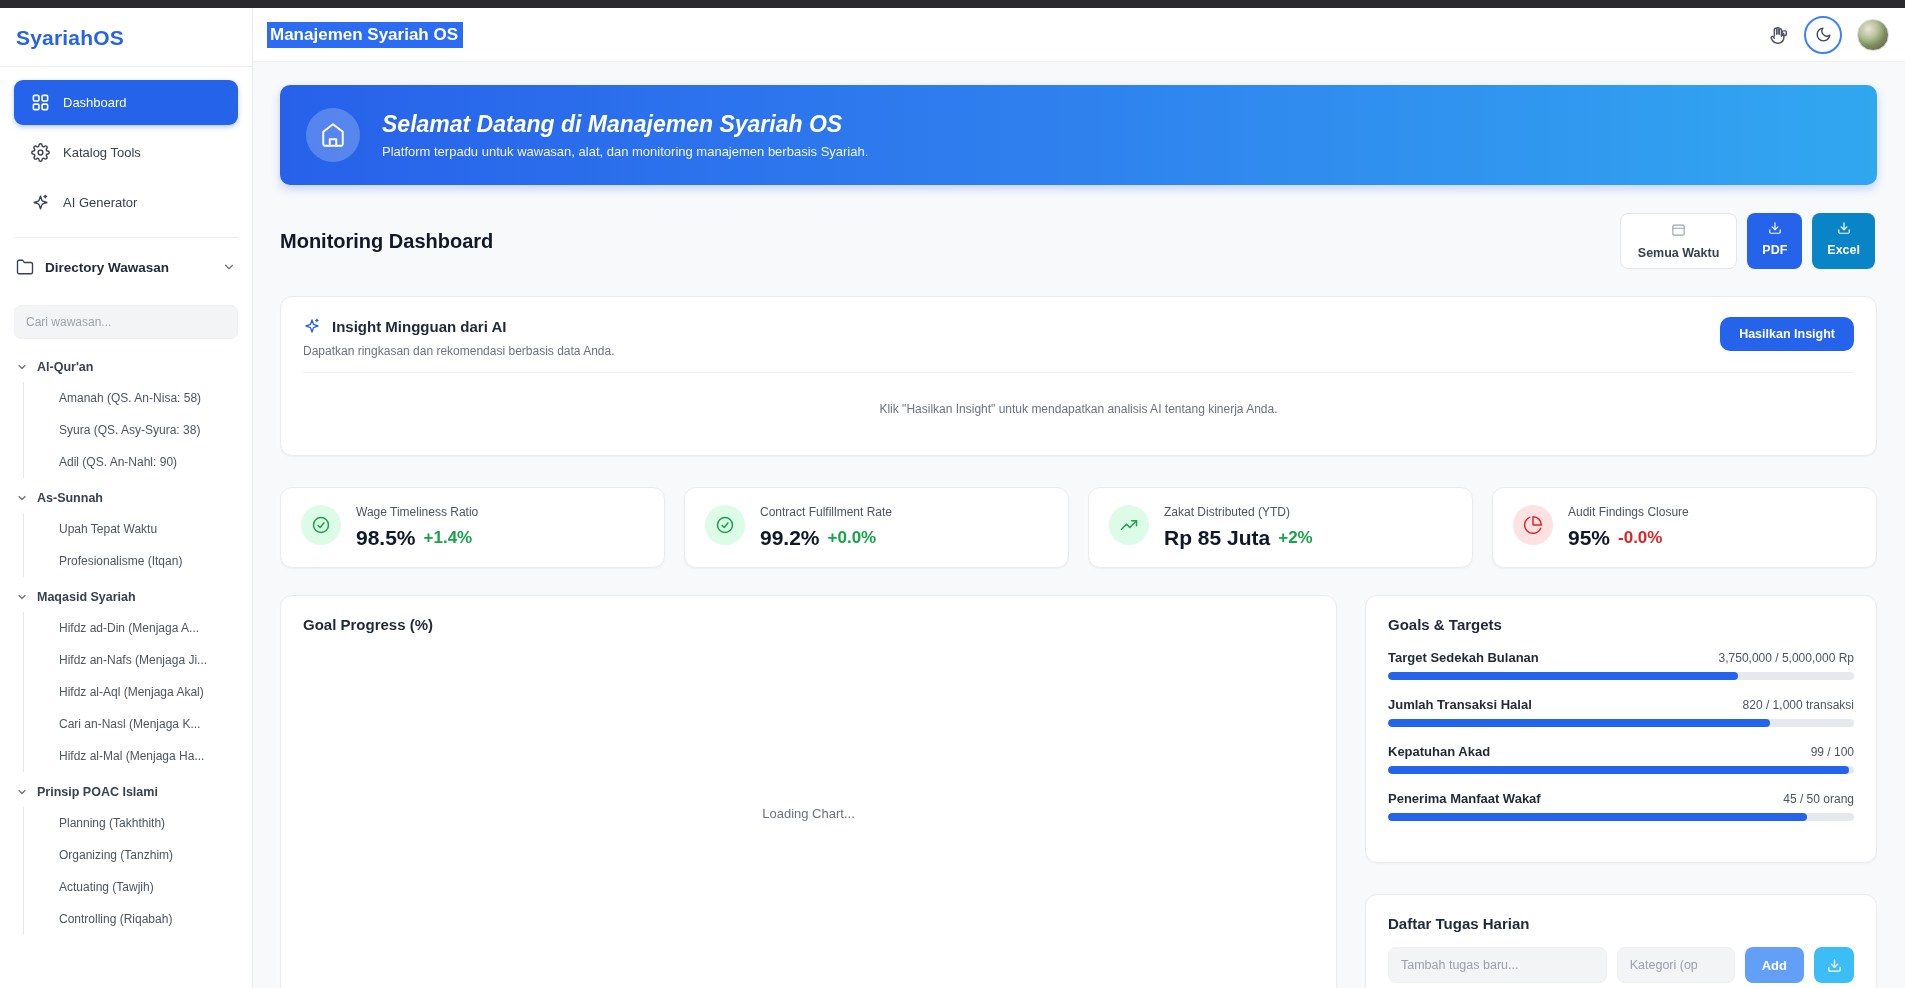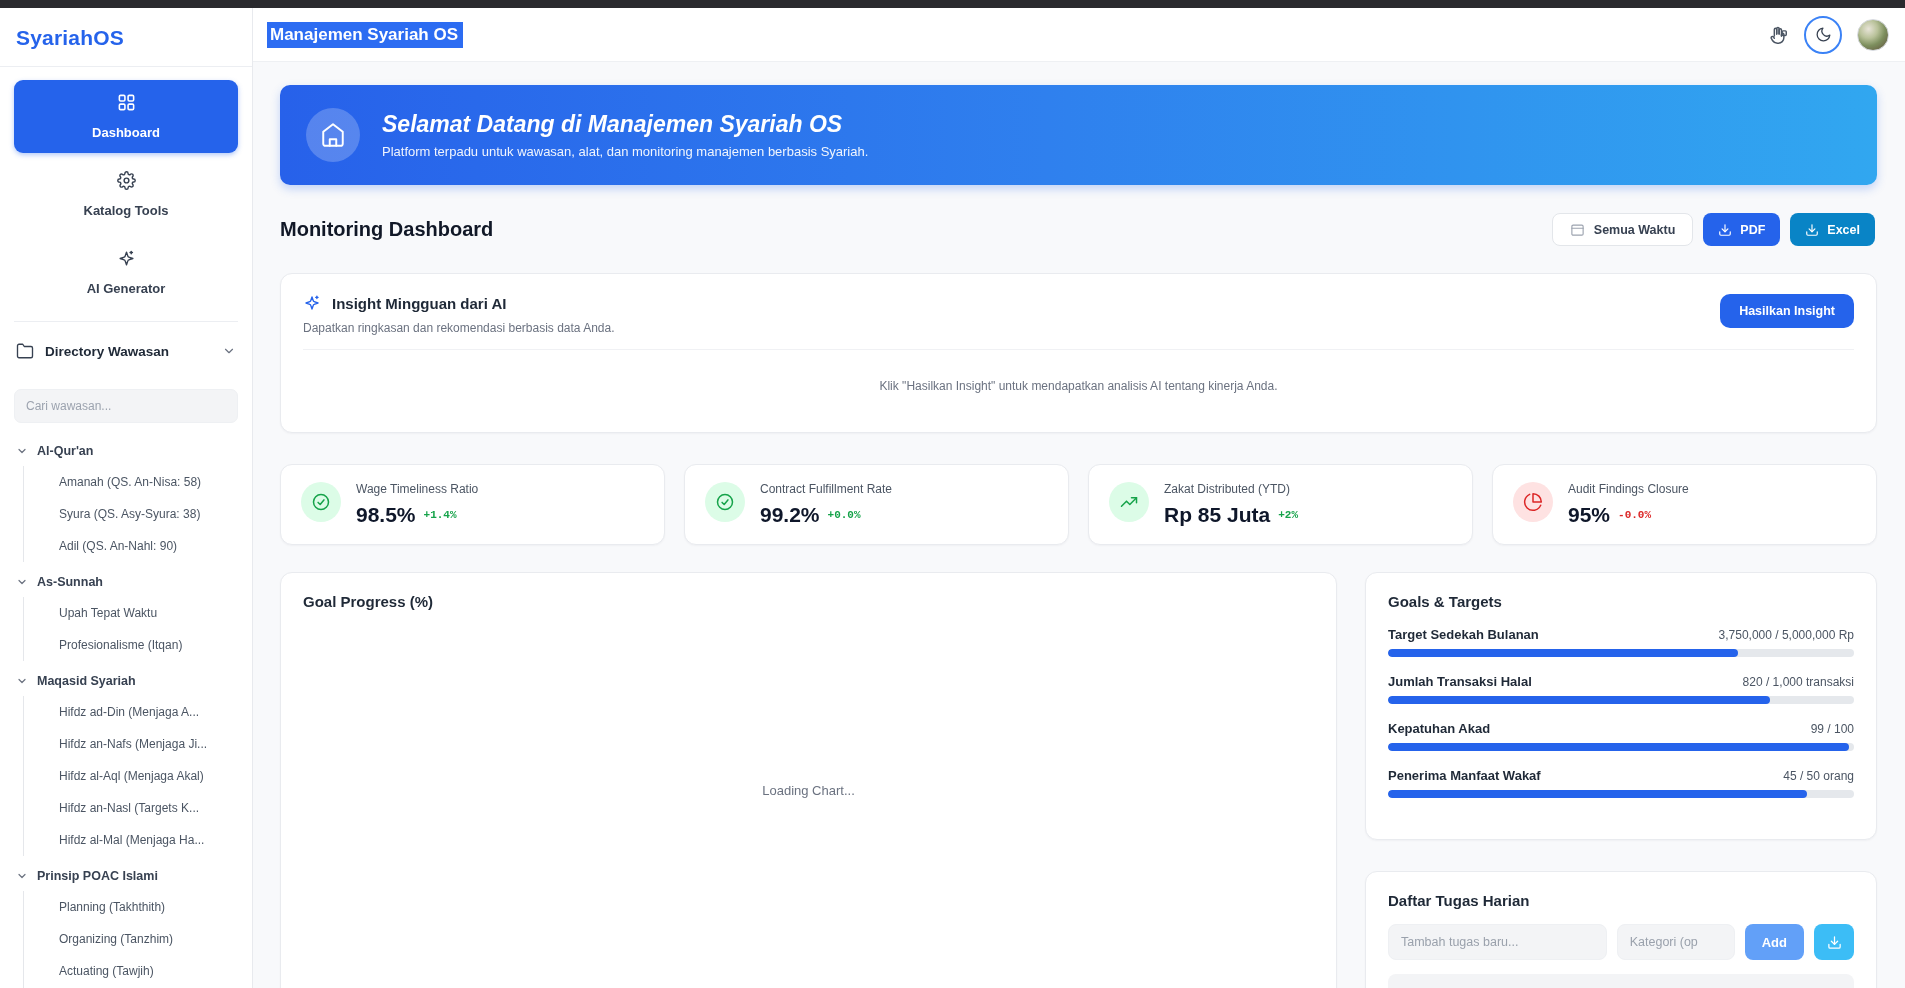--- a/index.html
+++ b/index.html
@@ -1,29 +1,29 @@
 <!DOCTYPE html>
 <html><head>
 <meta charset="utf-8">
 <style>
   * { margin:0; padding:0; box-sizing:border-box; }
   html,body { width:1905px; height:988px; overflow:hidden; font-family:"Liberation Sans", sans-serif; background:#f8f9fb; }
   svg { display:block; }
-  button { font-family:"Liberation Sans", sans-serif; border:none; cursor:pointer; background:none; }
+  button { font-family:"Liberation Sans", sans-serif; border:none; cursor:pointer; background:none;flex-direction:column; }
   input { font-family:"Liberation Sans", sans-serif; outline:none; }
   .screen { width:1905px; height:988px; display:flex; flex-direction:column; }
   .top-strip { height:8px; background:#2a2a2e; flex:0 0 auto; }
   .app { flex:1; display:flex; min-height:0; }
 
   
   .sidebar { width:253px; flex:0 0 253px; background:#ffffff; border-right:1px solid #e8eaee; display:flex; flex-direction:column; overflow:hidden; }
   .logo-wrap { padding:18px 16px 16px; border-bottom:1px solid #eceef2; }
   .logo { font-size:21px; font-weight:700; color:#2563eb; letter-spacing:.2px; }
   .nav { padding:13px 14px 4px; }
-  .nav-item { display:flex; align-items:center; gap:13px; padding:13px 17px; border-radius:9px; color:#374151; font-size:13px; font-weight:700; margin-bottom:5px; cursor:pointer;flex-direction:column; }
+  .nav-item { display:flex; align-items:center; gap:13px; padding:13px 17px; border-radius:9px; color:#374151; font-size:13px; font-weight:400; margin-bottom:5px; cursor:pointer; }
   .nav-item.active { background:#2563eb; color:#fff; box-shadow:0 2px 5px rgba(37,99,235,.35); }
   .nav-item .ic { width:19px; height:19px; }
   .side-divider { border-top:1px solid #eceef2; margin:12px 0 0; }
   .dir-header { display:flex; align-items:center; gap:11px; padding:16px 16px 8px; font-size:13.5px; font-weight:700; color:#1f2937; cursor:pointer; }
   .dir-header .chev { margin-left:auto; color:#6b7280; }
   .search-input { margin:21px 14px 10px; width:calc(100% - 28px); background:#f3f4f6; border:1px solid #eef0f3; border-radius:7px; padding:9px 11px; font-size:12px; color:#374151; }
   .search-input::placeholder { color:#9ca3af; }
   .tree { padding:4px 8px 10px 16px; overflow:hidden; }
   .tree-head { display:flex; align-items:center; gap:9px; font-weight:700; color:#374151; font-size:12.5px; padding:7px 0 6px; cursor:pointer; }
   .tree-head .chev { color:#6b7280; }
@@ -71,21 +71,21 @@
 
   
   .kpi-row { display:flex; gap:19px; margin-bottom:27px; }
   .kpi { flex:1; padding:17px 20px; display:flex; gap:15px; align-items:flex-start; }
   .kpi-icon { width:40px; height:40px; border-radius:50%; display:flex; align-items:center; justify-content:center; flex:0 0 40px; }
   .kpi-icon.green { background:#dcfce7; color:#16a34a; }
   .kpi-icon.red { background:#fee2e2; color:#dc2626; }
   .kpi-label { font-size:12px; color:#4b5563; margin-bottom:7px; }
   .kpi-line { display:flex; align-items:center; gap:8px; }
   .kpi-value { font-size:21px; font-weight:700; color:#0f172a; }
-  .kpi-delta { font-size:11px; font-weight:600;font-family:Liberation Mono, monospace; }
+  .kpi-delta { font-size:17px; font-weight:600; }
   .kpi-delta.up { color:#16a34a; }
   .kpi-delta.down { color:#dc2626; }
 
   
   .bottom { display:flex; gap:28px; height:480px; }
   .chart-card { flex:1; padding:20px 22px; }
   .panel-title { font-size:15px; font-weight:700; color:#1f2937; }
   .chart-body { height:360px; display:flex; align-items:center; justify-content:center; color:#6b7280; font-size:13px; }
   .right-col { width:512px; flex:0 0 512px; display:flex; flex-direction:column; }
   .goals { height:268px; padding:20px 22px; margin-bottom:31px; }
@@ -202,21 +202,21 @@
               <svg width="12" height="12" viewBox="0 0 24 24" fill="none" stroke="currentColor" stroke-width="2.4" stroke-linecap="round" stroke-linejoin="round">
                 <polyline points="6 9 12 15 18 9"></polyline>
               </svg>
             </span>
           <span>Maqasid Syariah</span>
         </div>
         <div class="tree-children">
           <div class="tree-item">Hifdz ad-Din (Menjaga A...</div>
           <div class="tree-item">Hifdz an-Nafs (Menjaga Ji...</div>
           <div class="tree-item">Hifdz al-Aql (Menjaga Akal)</div>
-          <div class="tree-item">Hifdz an-Nasl (Targets K...</div>
+          <div class="tree-item">Cari an-Nasl (Menjaga K...</div>
           <div class="tree-item">Hifdz al-Mal (Menjaga Ha...</div>
         </div>
 
         <div class="tree-head">
           <span class="chev">
               <svg width="12" height="12" viewBox="0 0 24 24" fill="none" stroke="currentColor" stroke-width="2.4" stroke-linecap="round" stroke-linejoin="round">
                 <polyline points="6 9 12 15 18 9"></polyline>
               </svg>
             </span>
           <span>Prinsip POAC Islami</span>

